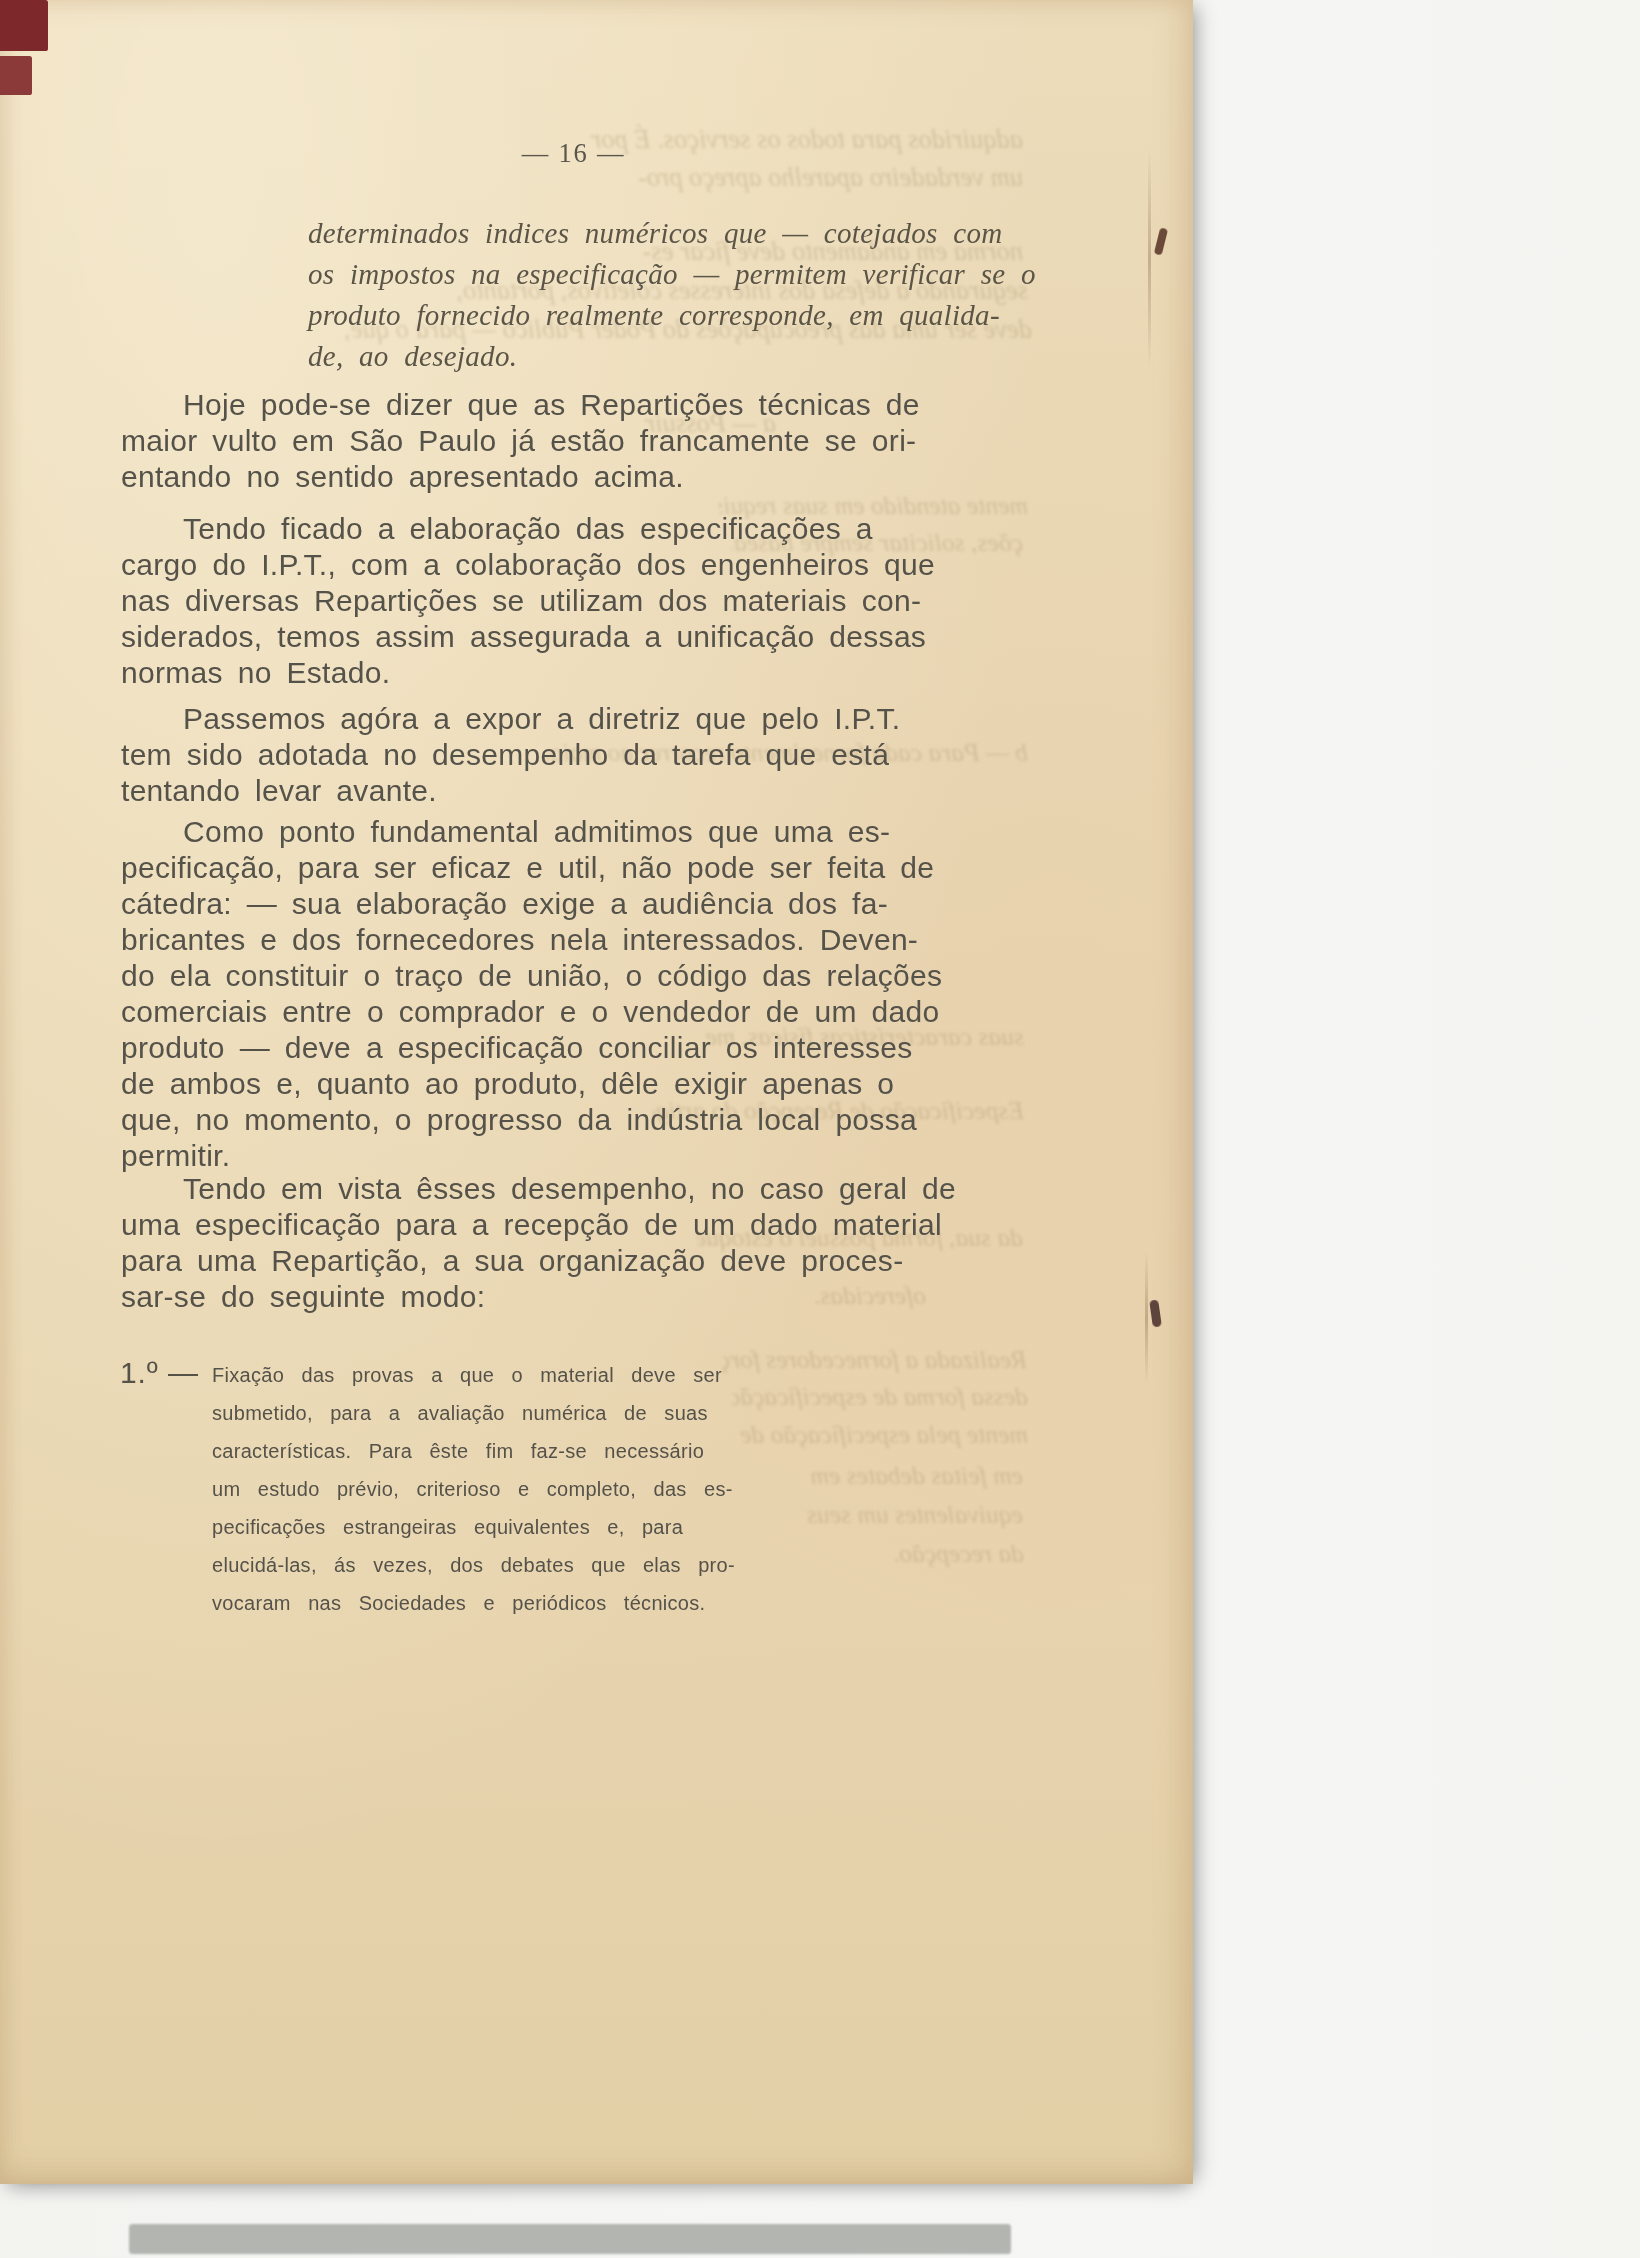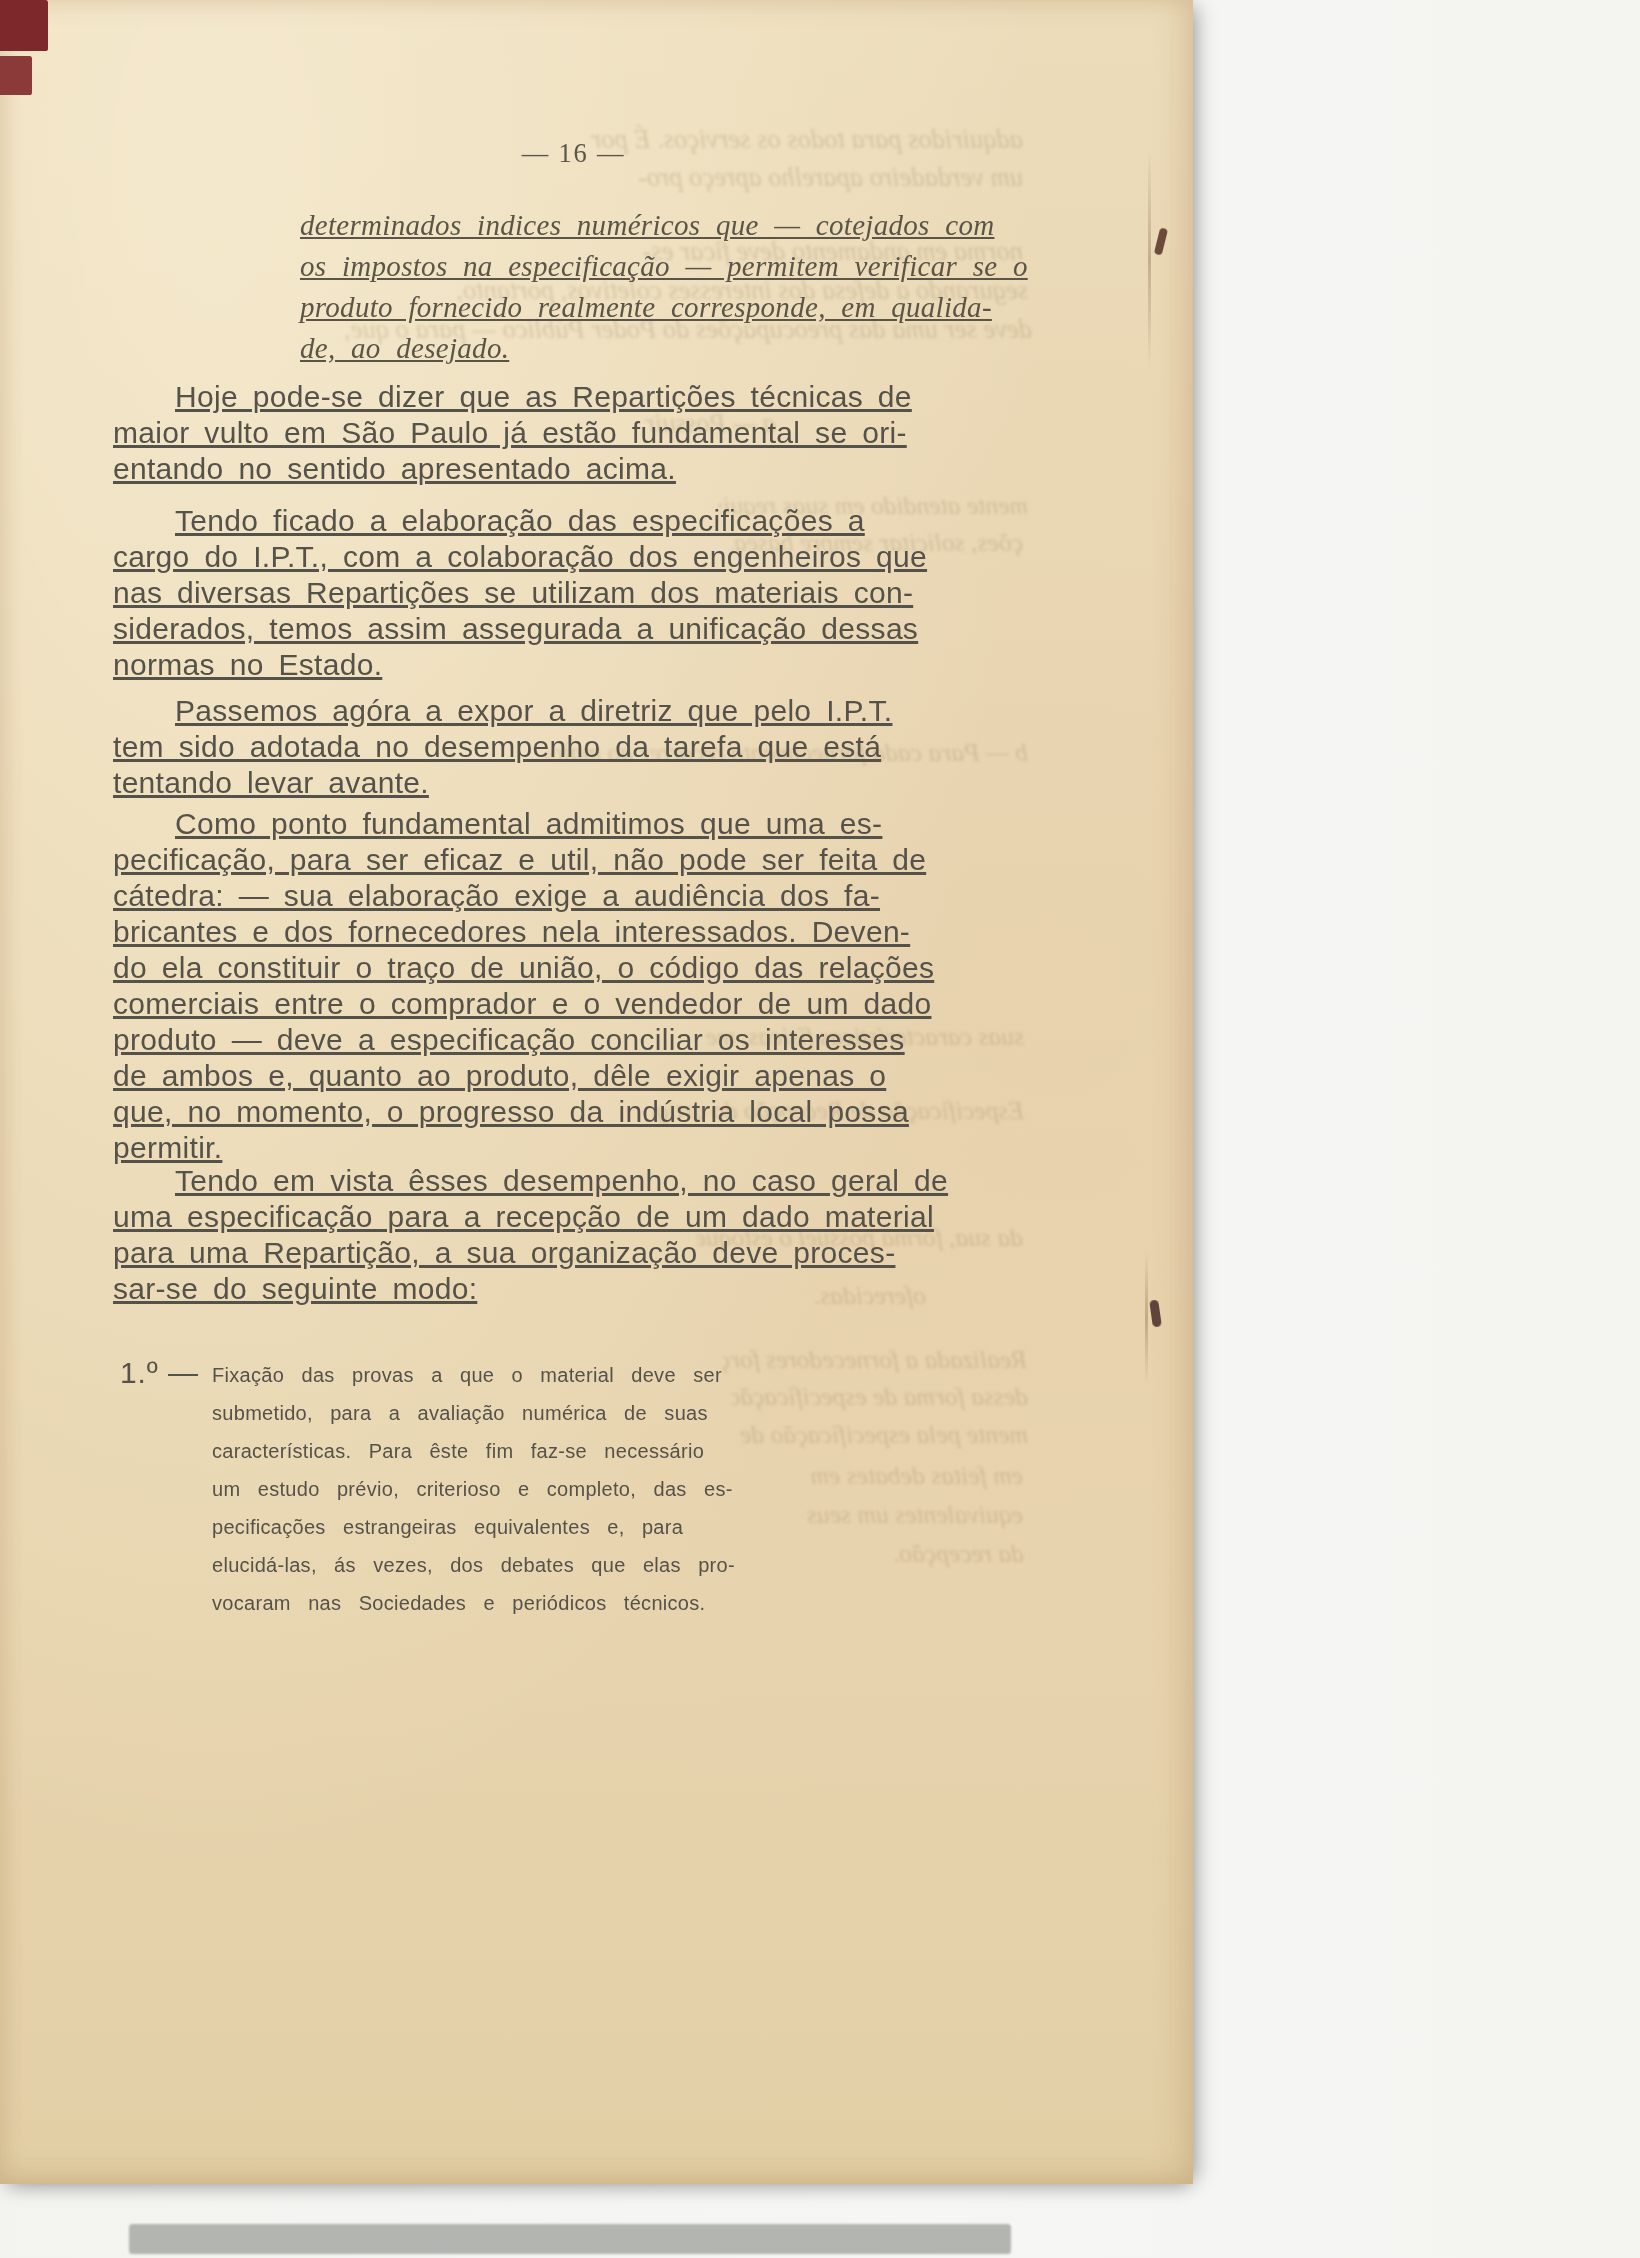--- a/index.html
+++ b/index.html
@@ -17,21 +17,21 @@
     box-shadow:
       8.8px 0 19.4px -5.3px rgba(0,0,0,.28),
       0 8.8px 17.6px -5.3px rgba(0,0,0,.22),
       inset -14px 0 30px rgba(150,100,50,.14),
       inset 0 -12.4px 26.5px rgba(150,100,50,.10),
       inset 7px 0 17.6px rgba(150,100,50,.08);
   }
 
   
   .txt{position:absolute;z-index:2;color:#55524a;white-space:pre-line;
-       font-size:30px;line-height:36px;letter-spacing:0.3px;word-spacing:6.2px;margin:0;text-decoration:underline;}
+       font-size:30px;line-height:36px;letter-spacing:0.3px;word-spacing:6.2px;margin:8px;}
   .page-number{position:absolute;z-index:2;left:113px;top:138px;width:921px;
        text-align:center;font-family:"Liberation Serif",serif;font-size:26.5px;
        color:#5a564c;letter-spacing:1.8px;}
   .quote{left:300px;top:205px;width:759px;
        font-family:"Liberation Serif",serif;font-style:italic;
        font-size:29px;line-height:41px;color:#5b5547;word-spacing:8px;}
   .body{left:113px;width:921px;text-indent:62px;}
   #p1{top:379px;}
   #p2{top:503px;}
   #p3{top:693px;}
@@ -74,21 +74,21 @@
     <div class="stamp s2"></div>
 
     <div class="page-number">— 16 —</div>
 
     <div class="txt quote">determinados indices numéricos que — cotejados com
 os impostos na especificação — permitem verificar se o
 produto fornecido realmente corresponde, em qualida-
 de, ao desejado.</div>
 
     <p class="txt body" id="p1">Hoje pode-se dizer que as Repartições técnicas de
-maior vulto em São Paulo já estão fundamental se ori-
+maior vulto em São Paulo já estão francamente se ori-
 entando no sentido apresentado acima.</p>
     <p class="txt body" id="p2">Tendo ficado a elaboração das especificações a
 cargo do I.P.T., com a colaboração dos engenheiros que
 nas diversas Repartições se utilizam dos materiais con-
 siderados, temos assim assegurada a unificação dessas
 normas no Estado.</p>
     <p class="txt body" id="p3">Passemos agóra a expor a diretriz que pelo I.P.T.
 tem sido adotada no desempenho da tarefa que está
 tentando levar avante.</p>
     <p class="txt body" id="p4">Como ponto fundamental admitimos que uma es-

